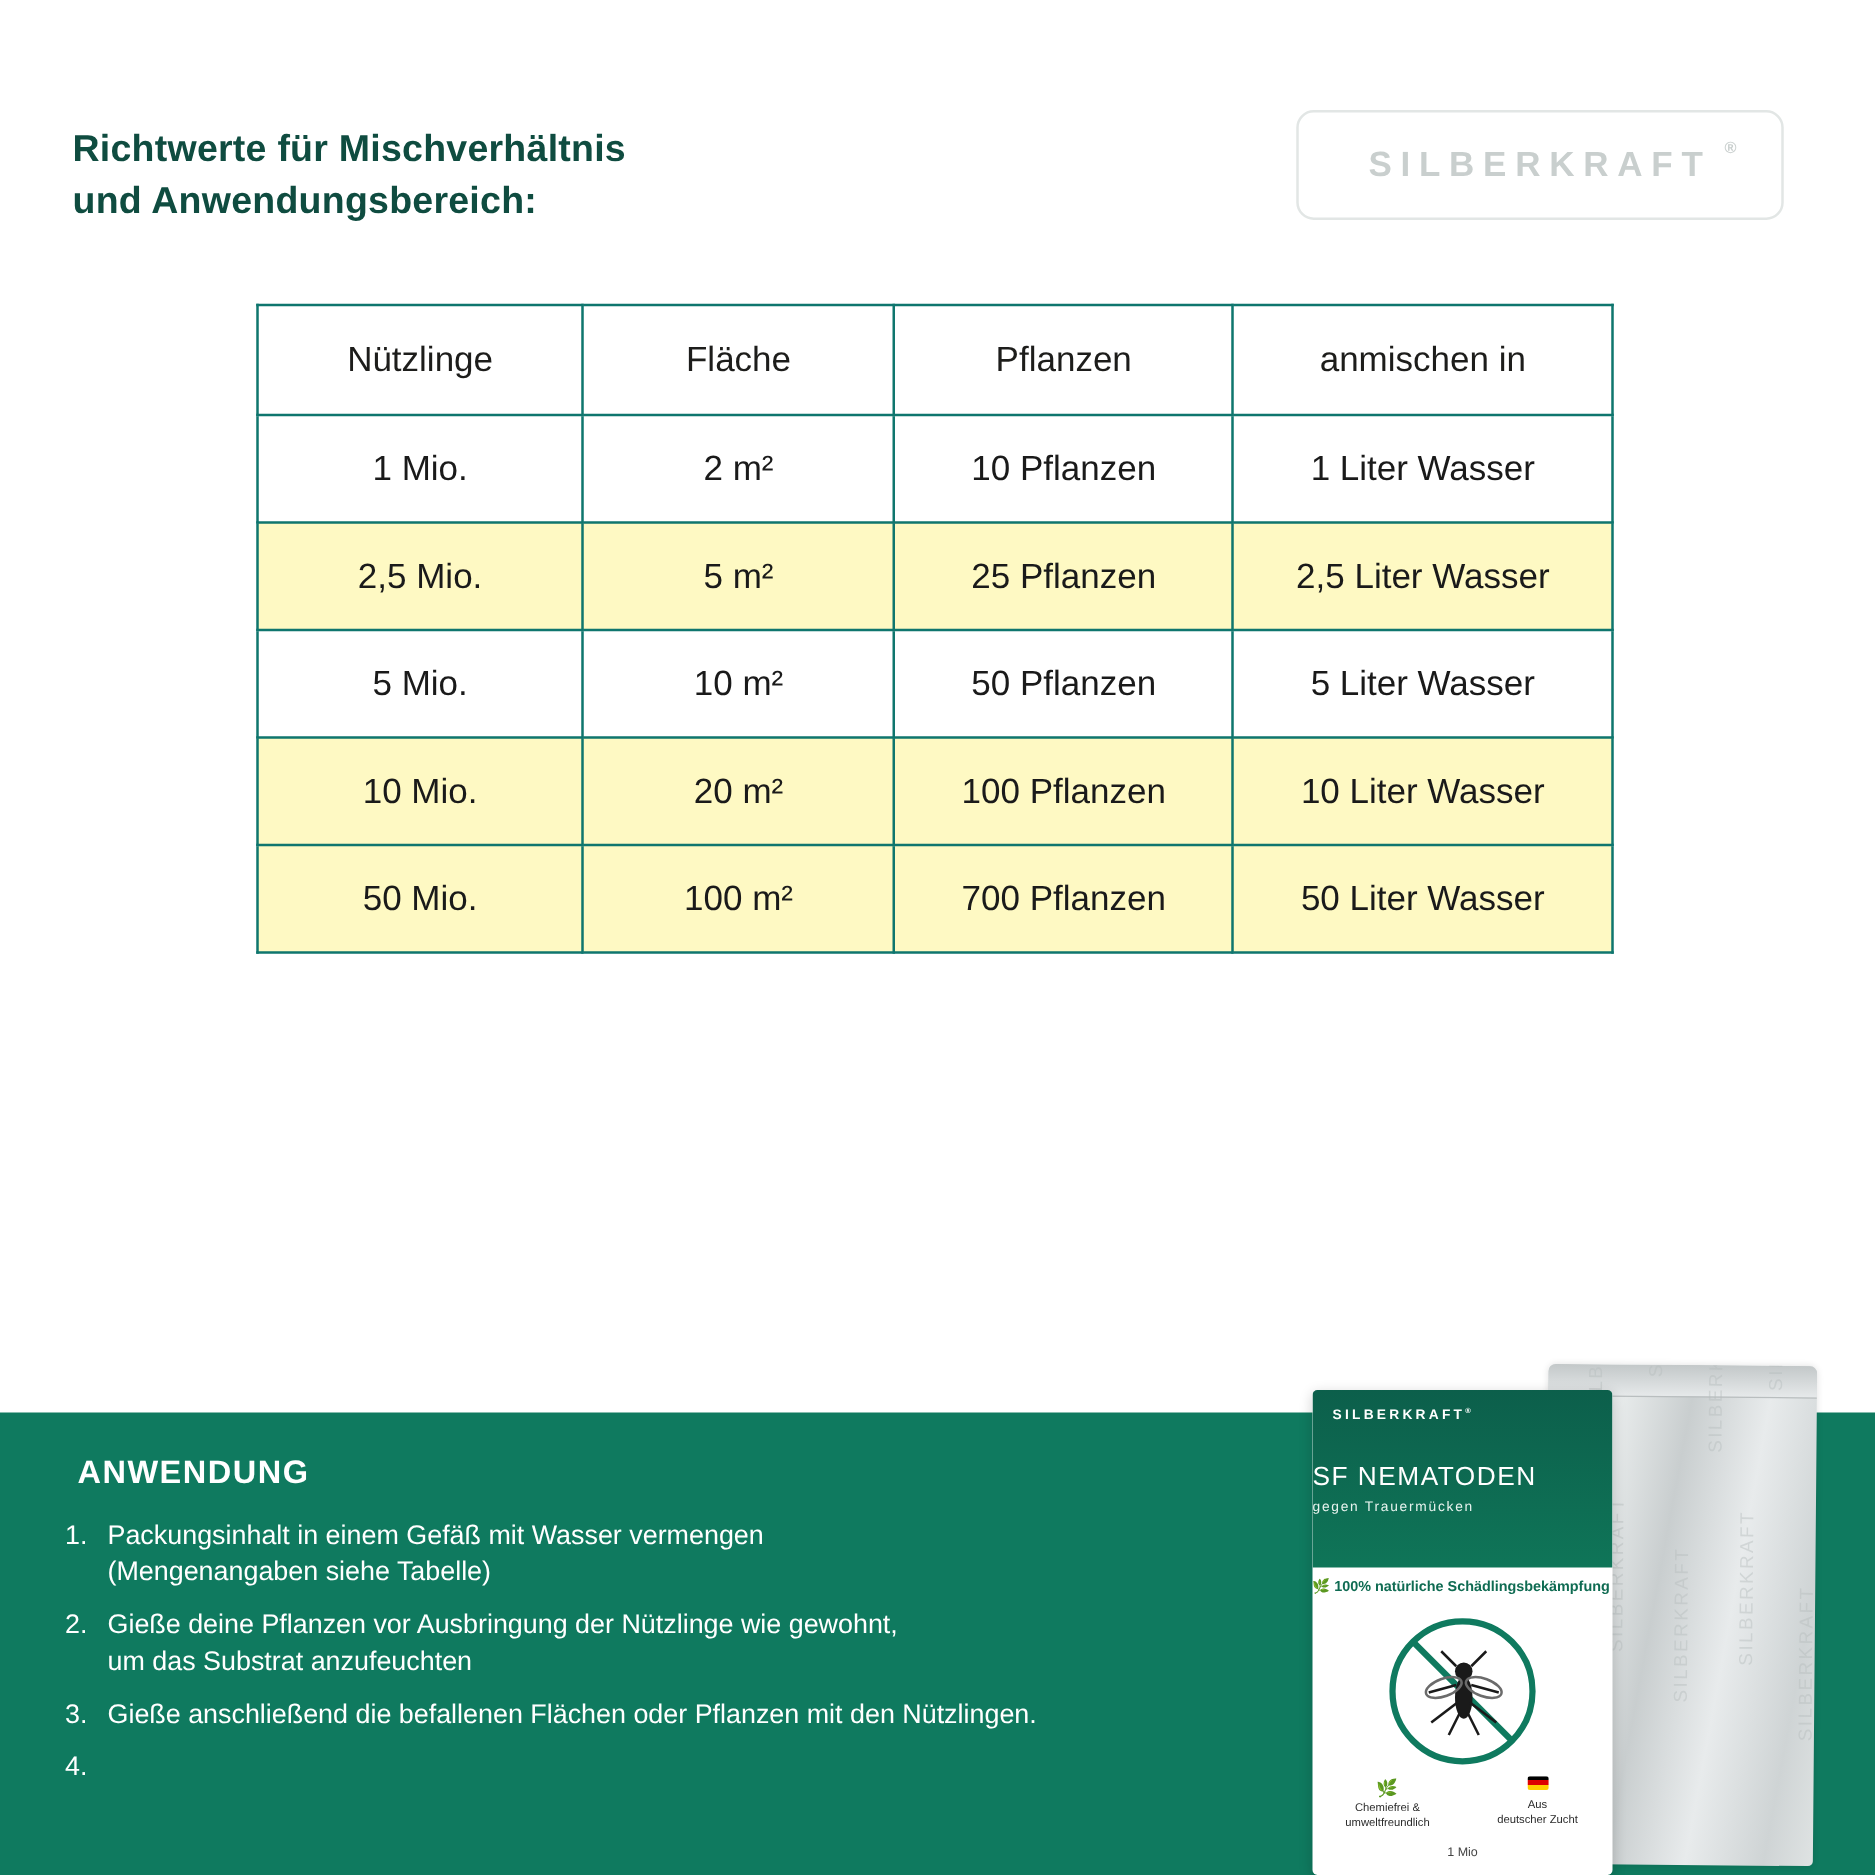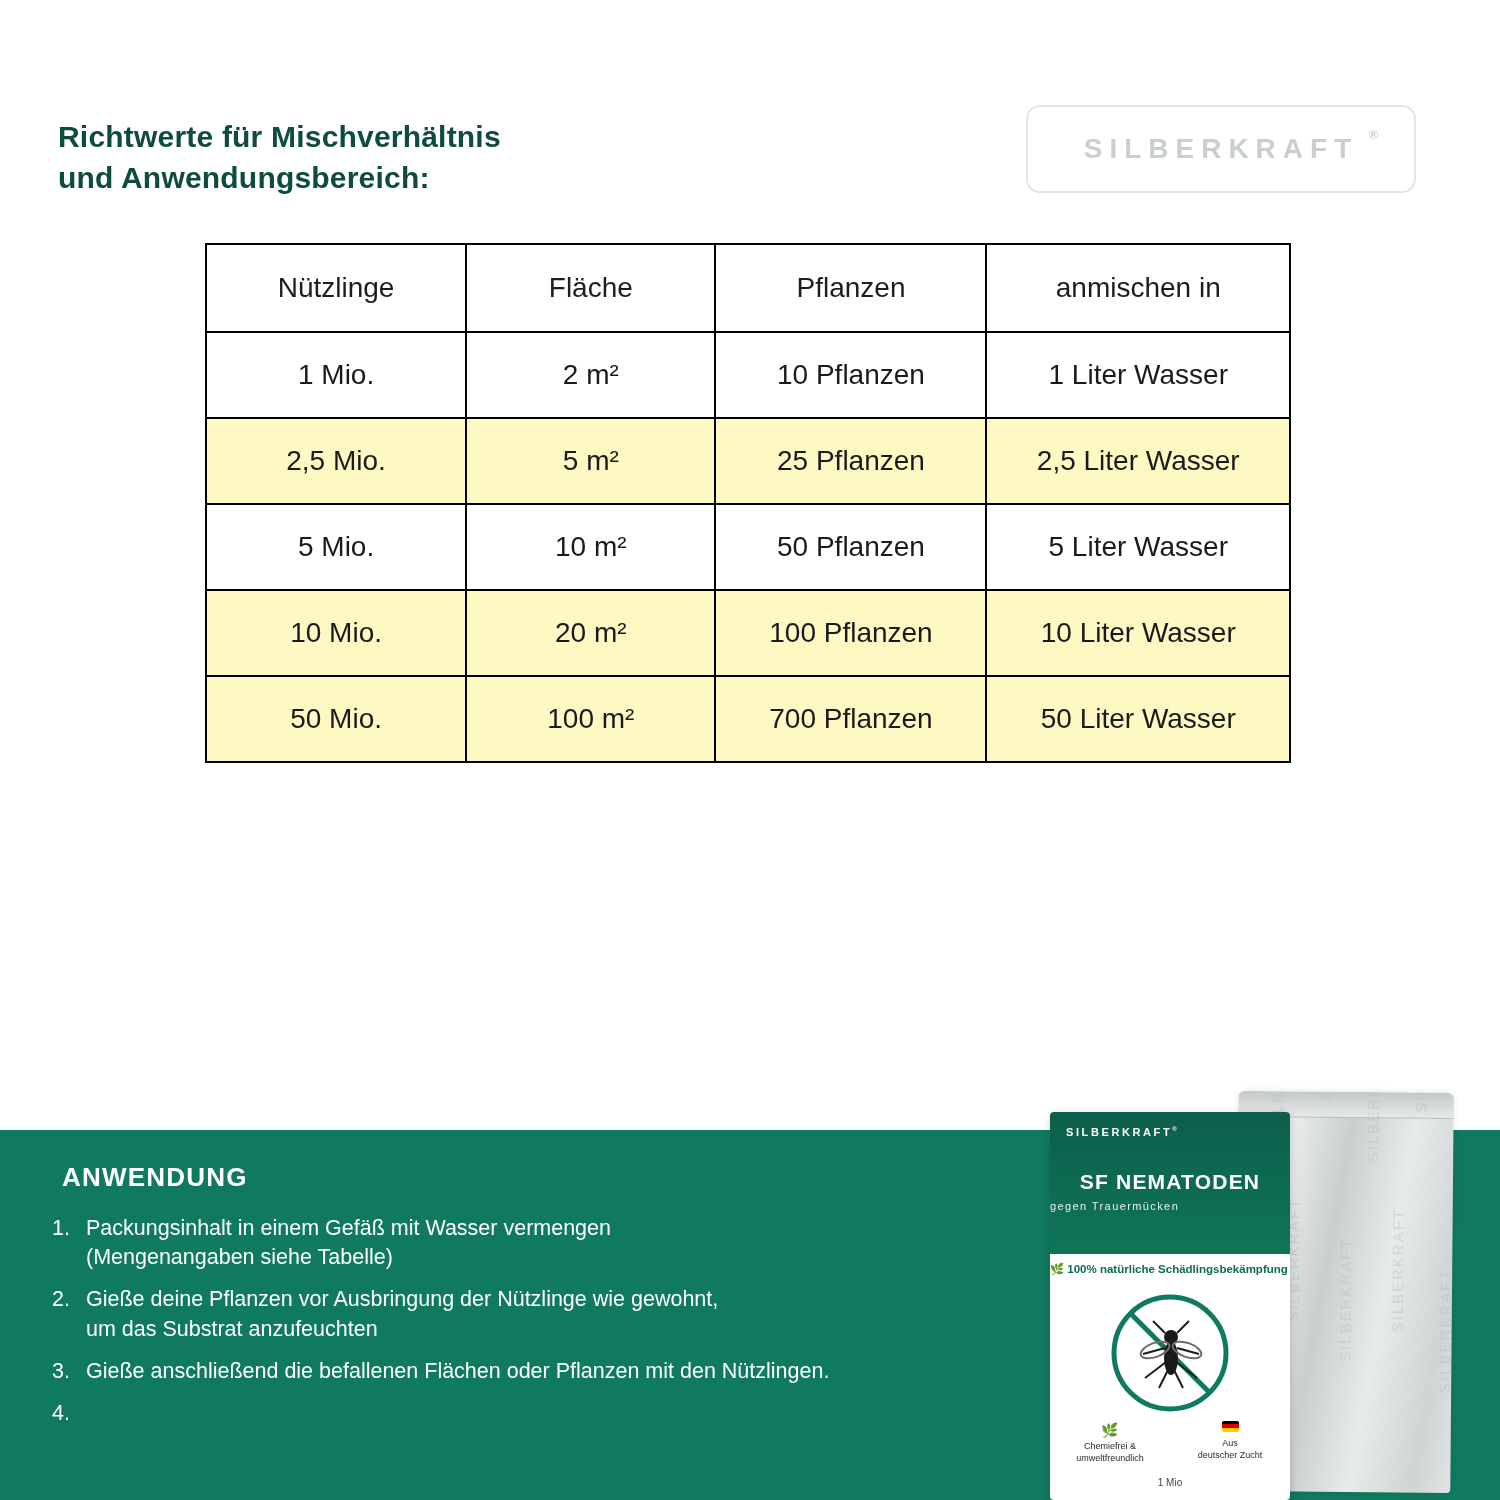--- a/index.html
+++ b/index.html
@@ -12,23 +12,22 @@
     height: 1500px;
     background: #ffffff;
     font-family: "Liberation Sans", sans-serif;
     position: relative;
     overflow: hidden;
   }
 
   
   .header {
     position: absolute;
-    top: 0; left: 0; right: 12px;
+    top: 0; left: 0; right: 1px;
     height: 210px;
-    margin-top: 17px;
   }
   .title {
     position: absolute;
     left: 58px;
     top: 100px;
     font-size: 30px;
     font-weight: bold;
     color: #0f4c40;
     line-height: 1.35;
     letter-spacing: 0.2px;
@@ -68,21 +67,21 @@
     left: 205px;
     top: 243px;
     width: 1086px;
   }
   table.mix {
     width: 100%;
     border-collapse: collapse;
     table-layout: fixed;
   }
   table.mix th, table.mix td {
-    border: 2px solid #000000;
+    border: 2px solid #0f766e;
     text-align: center;
     font-size: 28px;
     color: #1a1a1a;
     font-weight: normal;
     height: 86px;
     padding: 0 6px;
   }
   table.mix thead th {
     height: 88px;
     font-size: 28px;
@@ -206,23 +205,23 @@
     font-size: 11px;
     letter-spacing: 2.6px;
     font-weight: bold;
     color: #ffffff;
   }
   .pack-brand sup { font-size: 6px; }
   .pack-name {
     position: absolute;
     top: 58px;
     left: 0; right: 0;
-    text-align: center;
+    text-align: left;
     font-size: 21px;
-    font-weight: bold;
+    font-weight: normal;
     letter-spacing: 1.2px;
   }
   .pack-sub {
     position: absolute;
     top: 88px;
     left: 0; right: 0;
     text-align: left;
     font-size: 11px;
     letter-spacing: 1.4px;
     color: #e7f3ee;

